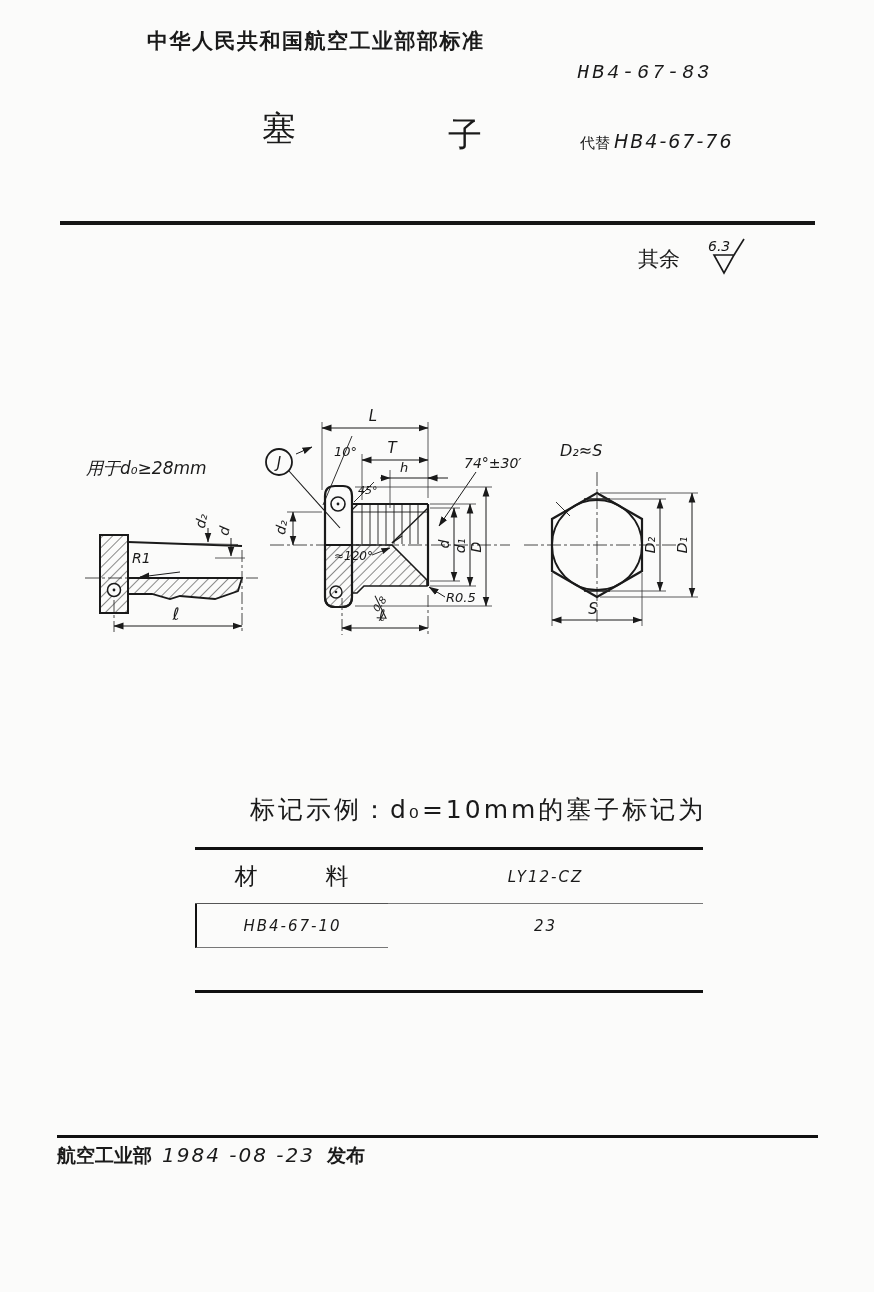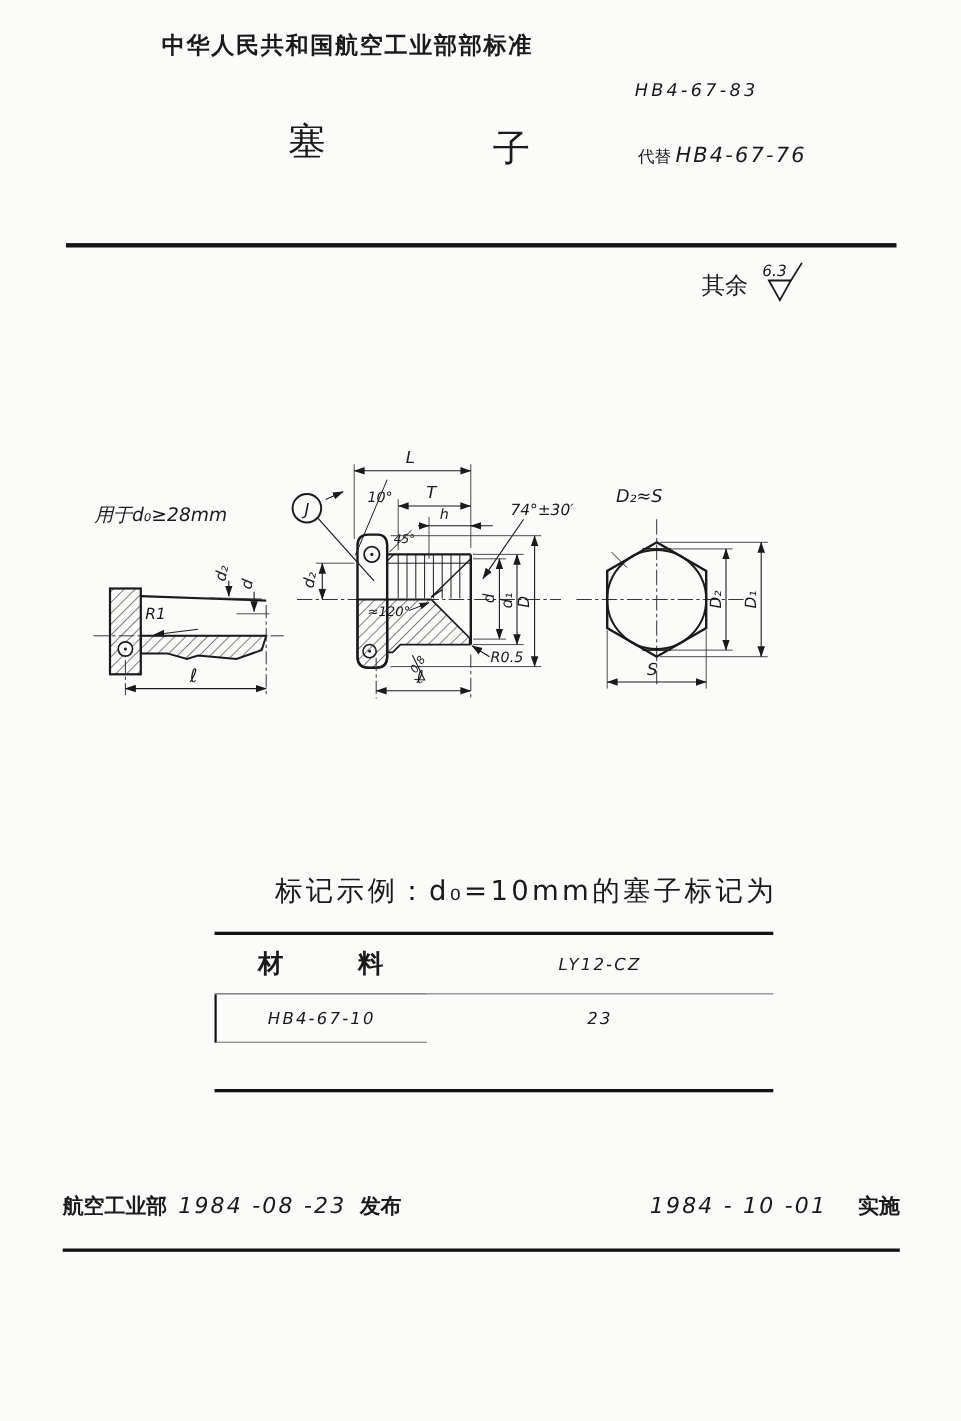--- a/index.html
+++ b/index.html
@@ -8,48 +8,48 @@
     background:#fbfbfa;
     font-family:"DejaVu Sans","Liberation Sans",sans-serif;
     color:#1a1a1a;
     position:relative;
     overflow:hidden;
   }
   .abs{position:absolute;}
   .print{font-weight:bold;}
 
   .std-org{left:147px;top:27px;font-size:21px;font-weight:bold;letter-spacing:1.5px;}
-  .std-num{left:577px;top:72px;font-size:16px;font-style:italic;letter-spacing:3px;}
+  .std-num{left:577px;top:61px;font-size:20px;font-style:italic;letter-spacing:3px;font-family:Liberation Mono, monospace;}
   .title-char1{left:262px;top:106px;font-size:34px;}
   .title-char2{left:448px;top:112px;font-size:34px;}
   .replaces{left:580px;top:130px;font-size:15px;display:flex;align-items:baseline;gap:4px;}
   .replaces .num{font-size:19px;font-style:italic;letter-spacing:2px;}
   .rule-top{left:60px;top:221px;width:755px;height:4px;background:#151515;}
-  .finish{left:638px;top:237px;display:flex;align-items:flex-start;gap:9px;}
+  .finish{left:638px;top:237px;display:flex;align-items:flex-start;gap:24px;}
   .finish .prefix{font-size:21px;padding-top:8px;}
 
   .drawings{left:40px;top:400px;}
   svg text{font-family:"DejaVu Sans","Liberation Sans",sans-serif;fill:#1a1a1a;}
   .dimtxt{font-style:italic;}
 
   .marking{left:250px;top:793px;font-size:25px;letter-spacing:3px;}
 
   .spec-table{left:195px;top:847px;width:508px;
     display:grid;grid-template-columns:193px 315px;grid-template-rows:54px 44px 42px;
     border-top:3px solid #111;border-bottom:3px solid #111;}
   .cell{display:flex;align-items:center;justify-content:center;}
   .c2{border-left:2px solid #111;}
-  .hdr{border-bottom:1.5px solid #555;font-size:23px;font-weight:bold;}
+  .hdr{border-bottom:1.5px solid #555;font-size:23px;}
   .r1{border-bottom:1.5px solid #777;}
   .hdr-mat span{letter-spacing:68px;margin-right:-68px;}
   .hdr-mark span{letter-spacing:150px;margin-right:-150px;}
   .val{font-size:15px;font-style:italic;letter-spacing:2px;}
 
   .footer-rule{left:57px;top:1135px;width:761px;height:3px;background:#111;}
-  .footer{left:57px;top:1084px;width:761px;display:flex;justify-content:space-between;align-items:flex-start;font-size:19px;}
+  .footer{left:57px;top:1143px;width:761px;display:flex;justify-content:space-between;align-items:flex-start;font-size:19px;}
   .fgroup{display:flex;align-items:baseline;gap:10px;}
   .fdate{font-style:italic;font-size:20px;letter-spacing:2px;}
 </style>
 </head>
 <body>
 
 <div class="abs std-org">中华人民共和国航空工业部部标准</div>
 <div class="abs std-num">HB4-67-83</div>
 <div class="abs title-char1">塞</div>
 <div class="abs title-char2">子</div>
@@ -241,17 +241,13 @@
   <div class="cell val">23</div>
 </div>
 
 <div class="abs footer-rule"></div>
 <div class="abs footer">
   <div class="fgroup">
     <span class="print">航空工业部</span>
     <span class="fdate">1984 -08 -23</span>
     <span class="print" style="margin-left:2px">发布</span>
   </div>
-  <div class="fgroup">
-    <span class="fdate">1984 - 10 -01</span>
-    <span class="print" style="margin-left:18px">实施</span>
-  </div>
 </div>
 
 </body></html>

